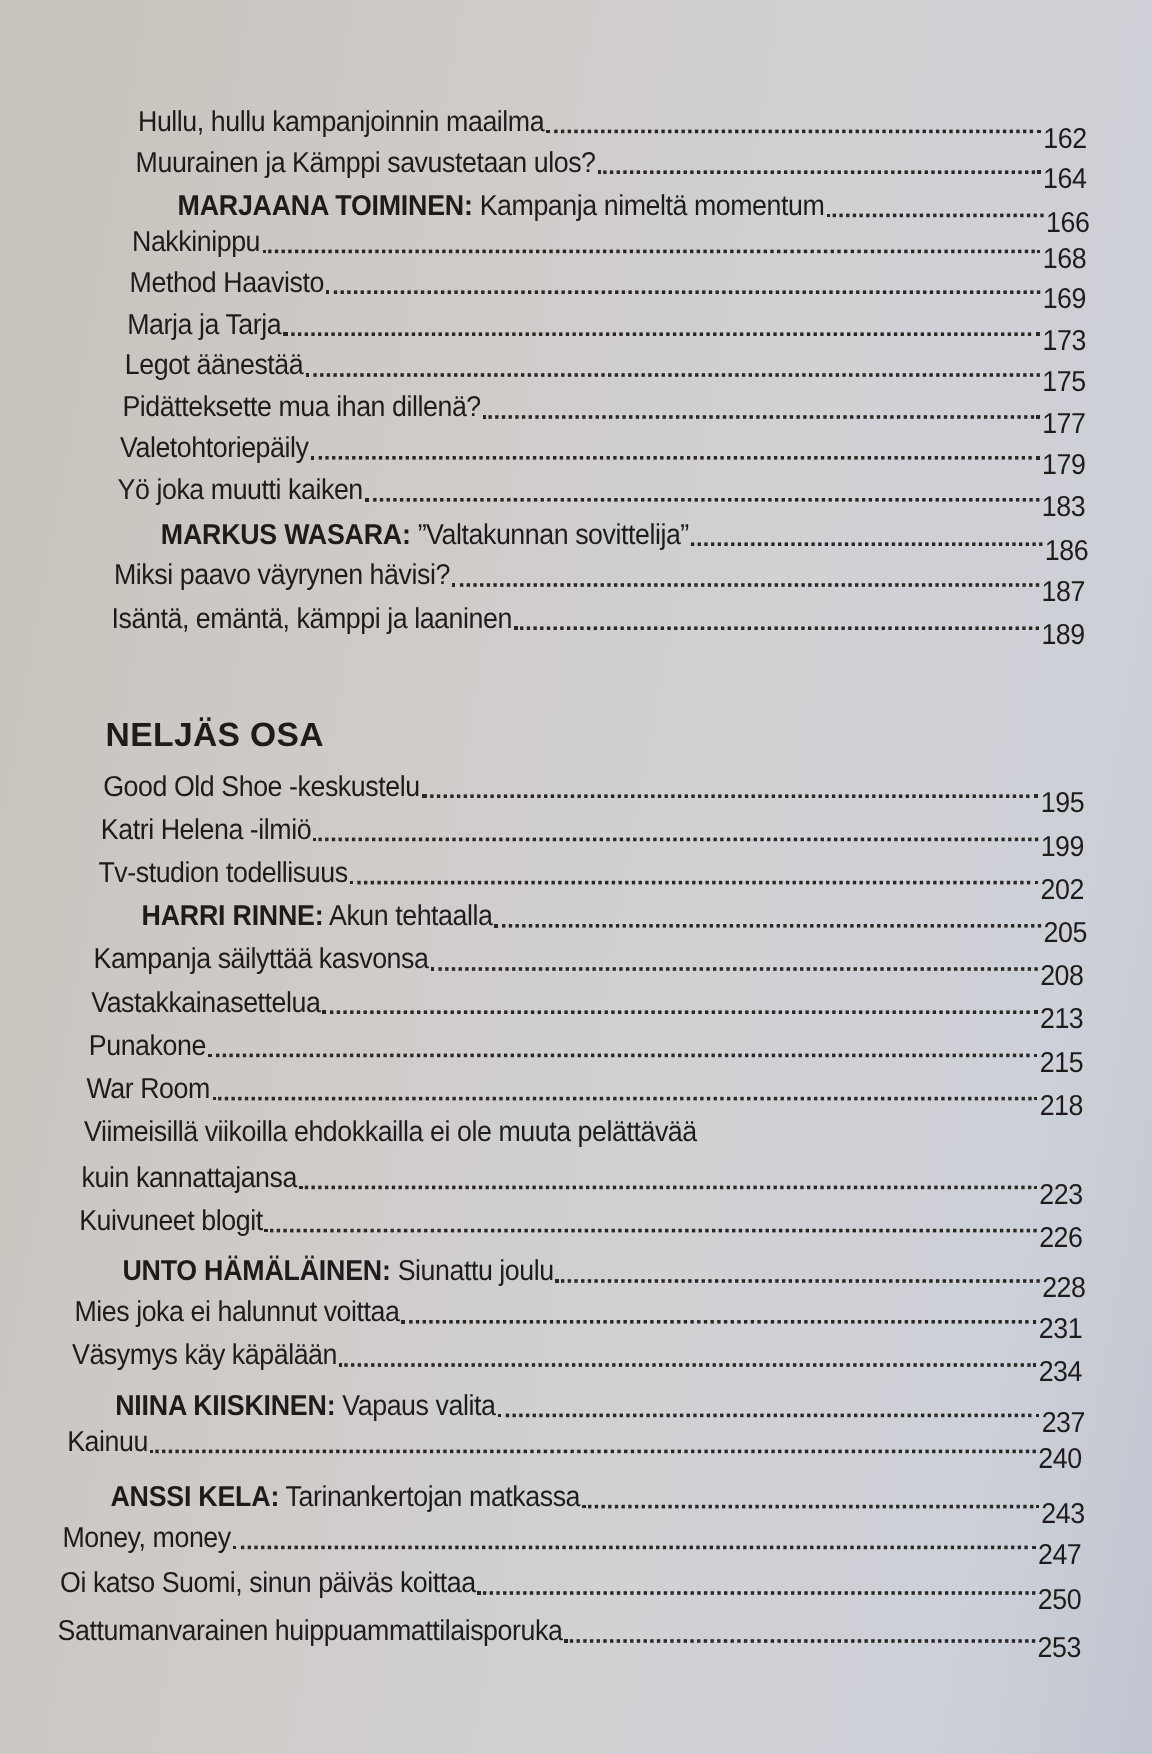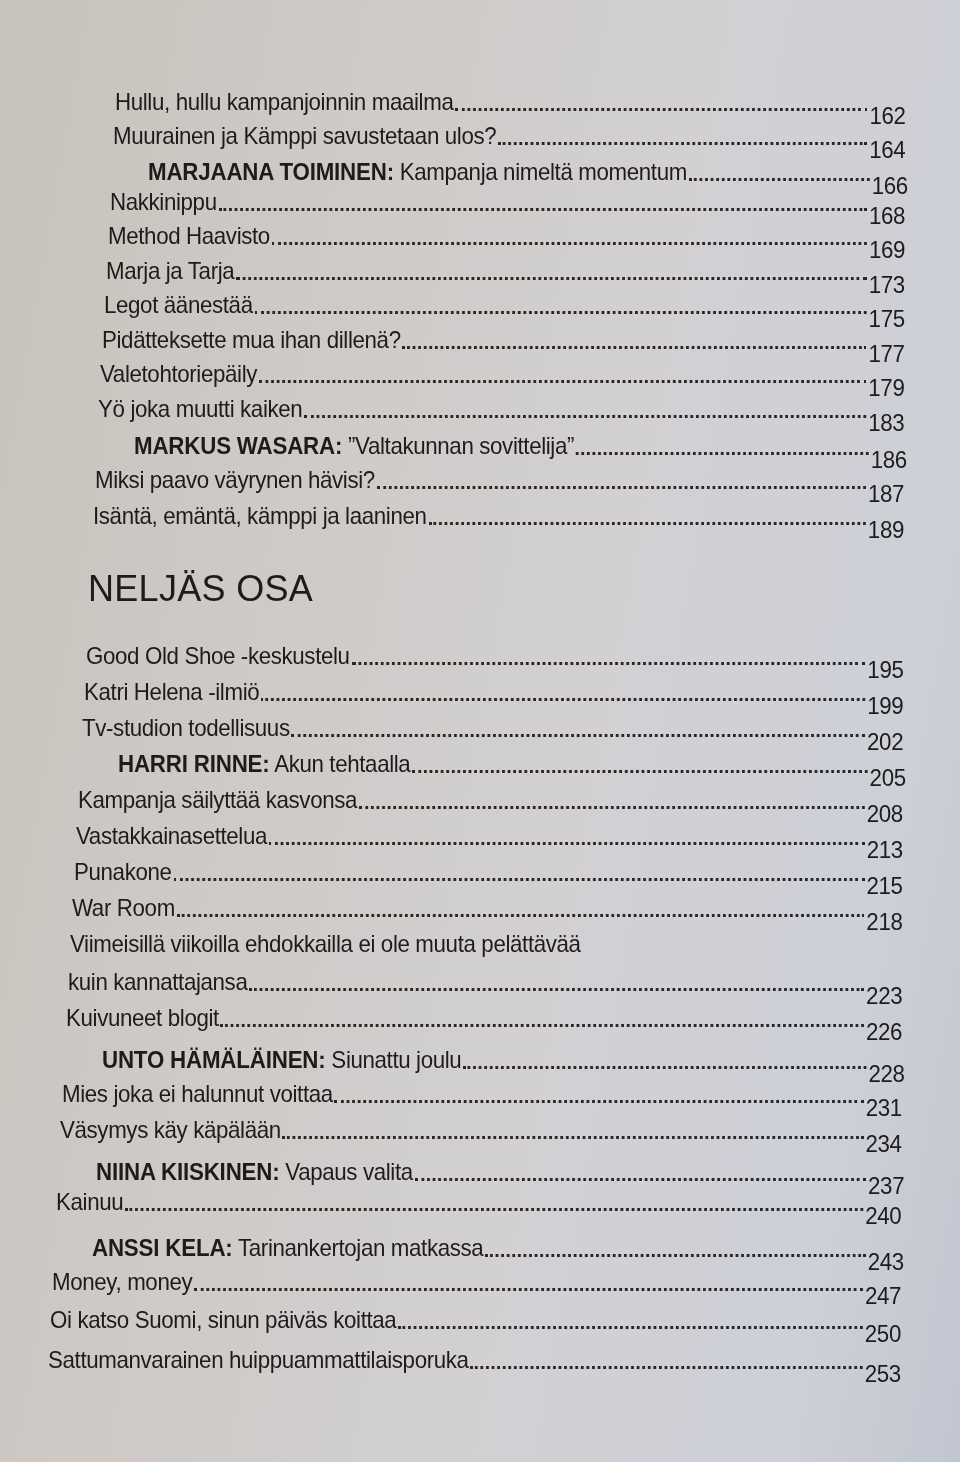--- a/index.html
+++ b/index.html
@@ -37,23 +37,23 @@
   }
   .toc-entry .page-num {
     white-space: nowrap;
     font-size: 24px;
     position: relative;
     top: 14px;
   }
   .section-heading {
     position: absolute;
     left: 88px;
-    top: 568px;
-    font-size: 36px;
-    font-weight: normal;
+    top: 597px;
+    font-size: 28px;
+    font-weight: bold;
     letter-spacing: 0.3px;
   }
   .wrap-line {
     position: absolute;
     font-size: 24px;
     line-height: 28px;
     white-space: nowrap;
     transform: scaleX(0.93);
     transform-origin: left bottom;
     letter-spacing: -0.4px;

